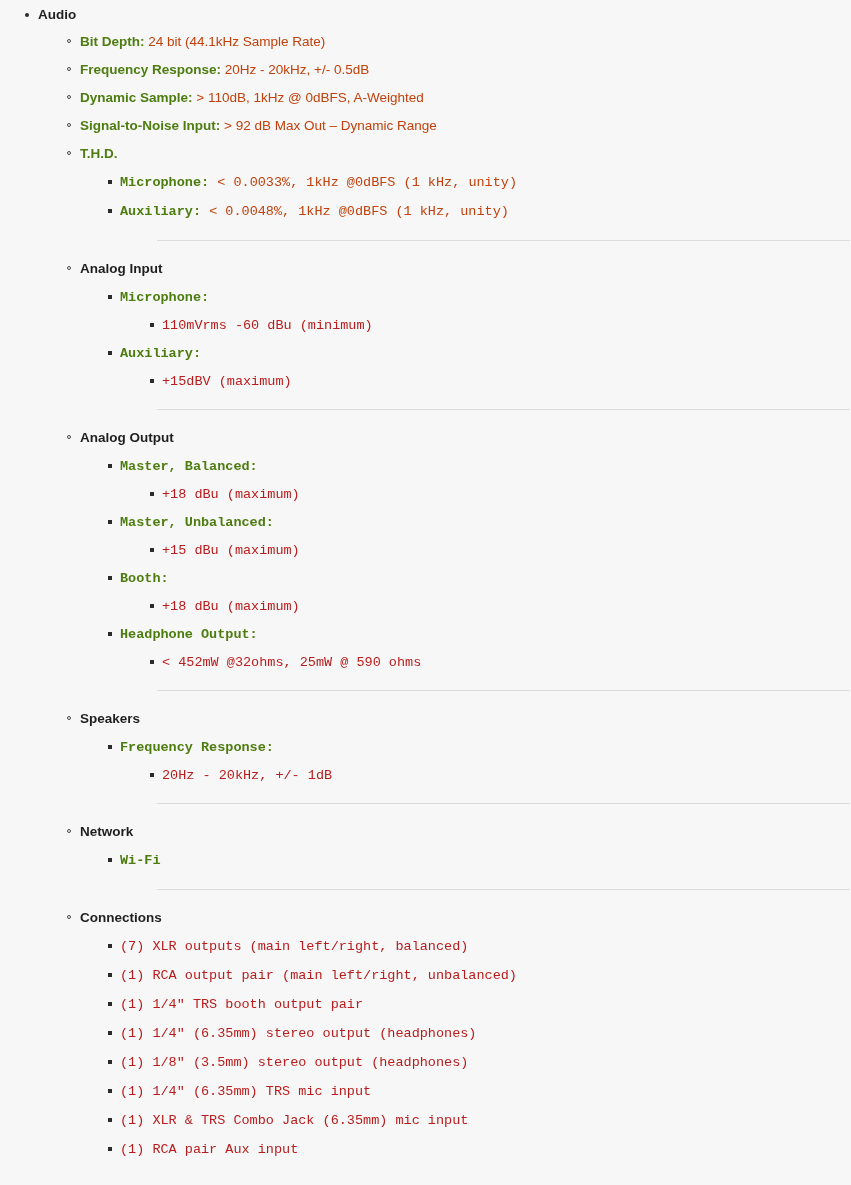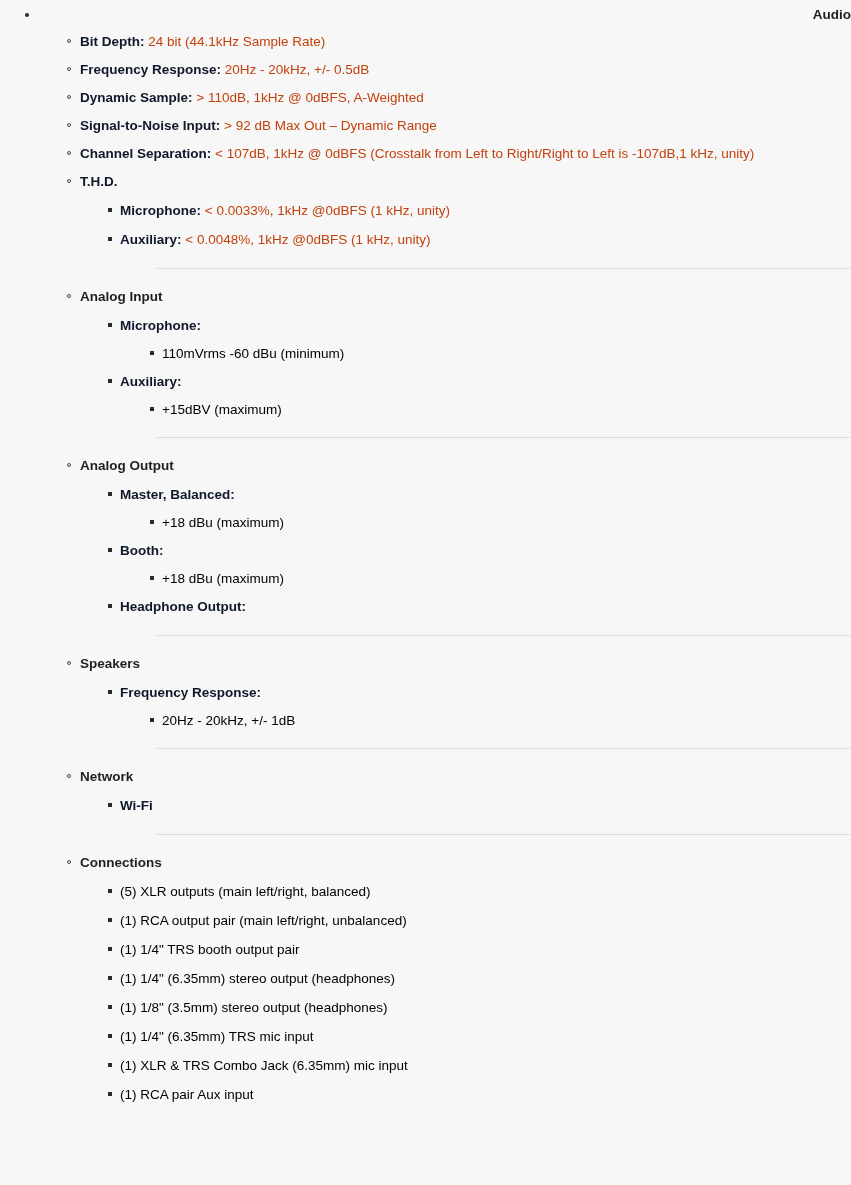--- a/index.html
+++ b/index.html
@@ -32,21 +32,21 @@
   }
   li {
     position: relative;
     margin: 0;
     padding: 0;
   }
 
   
   .lvl1 { padding-left: 38px; }
   .lvl1 > li { padding-left: 0; margin-bottom: 2px; }
-  .lvl1 > li > .row { position: relative; line-height: 19px; text-align: right; }
+  .lvl1 > li > .row { position: relative; line-height: 19px; }
   .lvl1 > li > .row::before {
     content: "";
     position: absolute;
     left: -13px;
     top: 8px;
     width: 4px; height: 4px;
     border-radius: 50%;
     background: #2b2b2b;
   }
 
@@ -59,21 +59,21 @@
     left: -13px;
     top: 11px;
     width: 4px; height: 4px;
     border-radius: 50%;
     border: 1px solid #4a4a4a;
     background: transparent;
     box-sizing: border-box;
   }
 
   
-  .lvl3 { padding-left: 40px; }
+  .lvl3 { padding-left: 40px; font-family: Liberation Mono, monospace; }
   .lvl3 > li > .row { position: relative; line-height: 19px; padding: 5px 0 5px 0; }
   .lvl3 > li > .row::before {
     content: "";
     position: absolute;
     left: -12px;
     top: 12px;
     width: 4px; height: 4px;
     background: #2b2b2b;
   }
 
@@ -82,24 +82,24 @@
   .lvl4 > li > .row { position: relative; line-height: 19px; padding: 4px 0 4px 0; }
   .lvl4 > li > .row::before {
     content: "";
     position: absolute;
     left: -12px;
     top: 11px;
     width: 4px; height: 4px;
     background: #2b2b2b;
   }
 
-  .lbl { font-weight: bold; color: #0f172a; }
+  .lbl { font-weight: bold; color: #4d7c0f; }
   .val { font-weight: normal; color: #c2410c; }
   .head { font-weight: bold; color: #1f1f1f; }
-  .plain { font-weight: normal; color: #000000; }
+  .plain { font-weight: normal; color: #b91c1c; }
 
   .divider {
     height: 0;
     border-top: 1px solid #dcdcdc;
     margin: 14px 0 14px 77px;
     width: 693px;
   }
 </style>
 </head>
 <body>
@@ -135,26 +135,20 @@
           </div>
         </li>
 
         <li>
           <div class="row">
             <span class="lbl">Signal-to-Noise Input:</span>
             <span class="val"> &gt; 92 dB Max Out – Dynamic Range</span>
           </div>
         </li>
 
-        <li>
-          <div class="row">
-            <span class="lbl">Channel Separation:</span>
-            <span class="val"> &lt; 107dB, 1kHz @ 0dBFS (Crosstalk from Left to Right/Right to Left is -107dB,1 kHz, unity)</span>
-          </div>
-        </li>
 
         <li>
           <div class="row">
             <span class="lbl">T.H.D.</span>
           </div>
           <ul class="lvl3">
             <li>
               <div class="row">
                 <span class="lbl">Microphone:</span>
                 <span class="val"> &lt; 0.0033%, 1kHz @0dBFS (1 kHz, unity)</span>
@@ -217,34 +211,53 @@
               <ul class="lvl4">
                 <li>
                   <div class="row">
                     <span class="plain">+18 dBu (maximum)</span>
                   </div>
                 </li>
               </ul>
             </li>
             <li>
               <div class="row">
+                <span class="lbl">Master, Unbalanced:</span>
+              </div>
+              <ul class="lvl4">
+                <li>
+                  <div class="row">
+                    <span class="plain">+15 dBu (maximum)</span>
+                  </div>
+                </li>
+              </ul>
+            </li>
+            <li>
+              <div class="row">
                 <span class="lbl">Booth:</span>
               </div>
               <ul class="lvl4">
                 <li>
                   <div class="row">
                     <span class="plain">+18 dBu (maximum)</span>
                   </div>
                 </li>
               </ul>
             </li>
             <li>
               <div class="row">
                 <span class="lbl">Headphone Output:</span>
               </div>
+              <ul class="lvl4">
+                <li>
+                  <div class="row">
+                    <span class="plain">&lt; 452mW @32ohms, 25mW @ 590 ohms</span>
+                  </div>
+                </li>
+              </ul>
             </li>
           </ul>
         </li>
 
         <div class="divider"></div>
 
         <li>
           <div class="row">
             <span class="head">Speakers</span>
           </div>
@@ -280,21 +293,21 @@
         </li>
 
         <div class="divider"></div>
 
         <li>
           <div class="row">
             <span class="head">Connections</span>
           </div>
           <ul class="lvl3">
             <li>
-                <div class="row"><span class="plain">(5) XLR outputs (main left/right, balanced)</span></div>
+                <div class="row"><span class="plain">(7) XLR outputs (main left/right, balanced)</span></div>
               </li>
             <li>
                 <div class="row"><span class="plain">(1) RCA output pair (main left/right, unbalanced)</span></div>
               </li>
             <li>
                 <div class="row"><span class="plain">(1) 1/4" TRS booth output pair</span></div>
               </li>
             <li>
                 <div class="row"><span class="plain">(1) 1/4" (6.35mm) stereo output (headphones)</span></div>
               </li>

